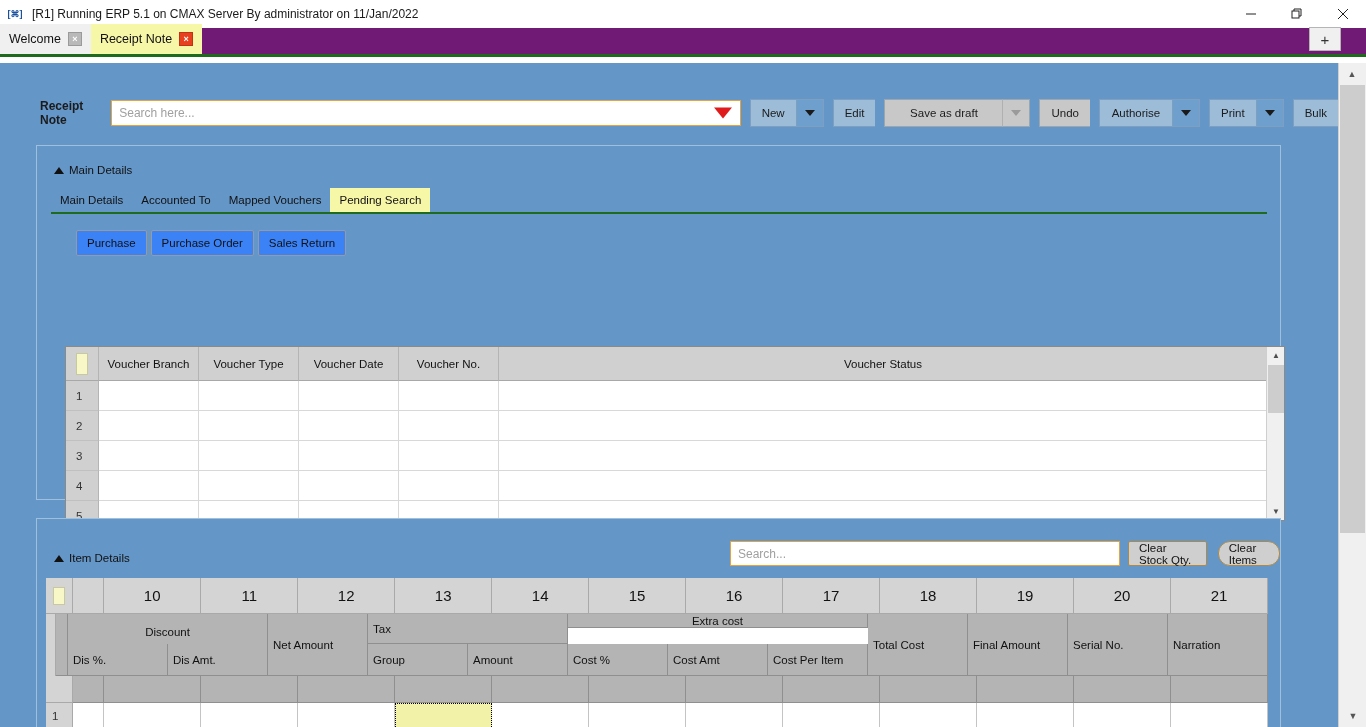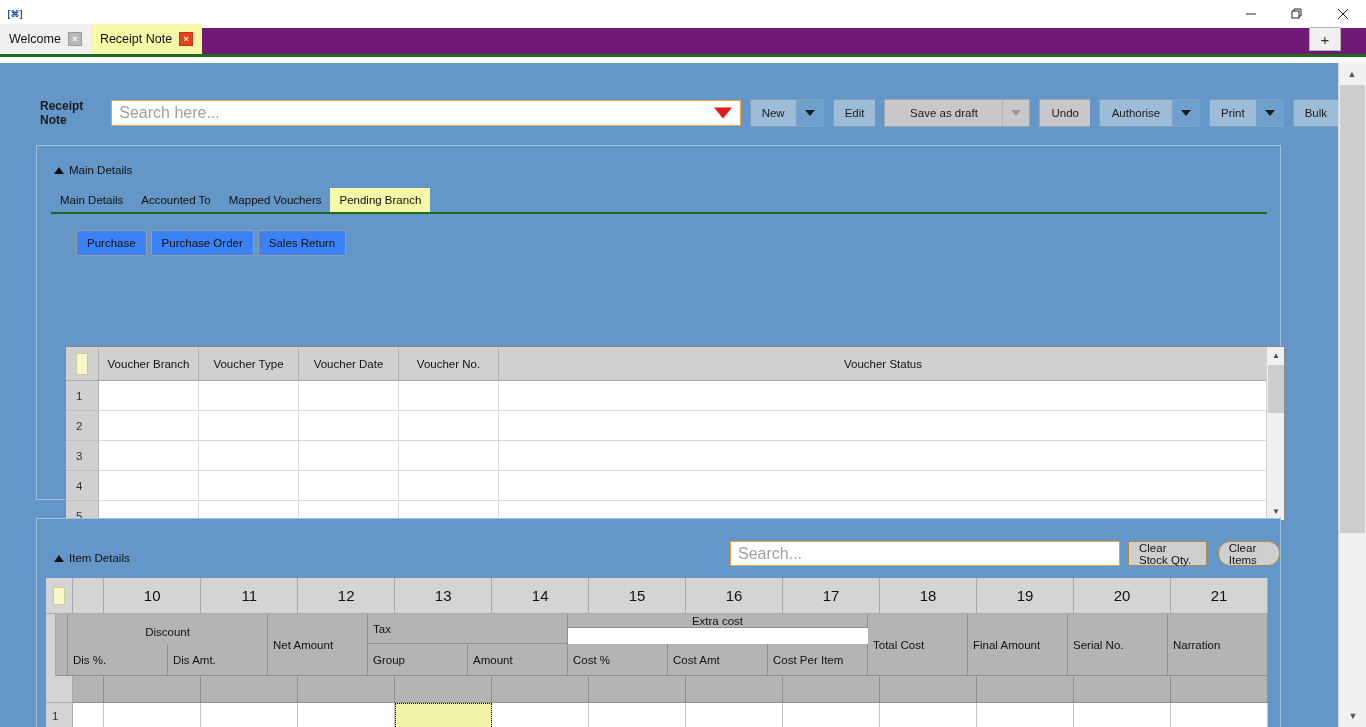--- a/index.html
+++ b/index.html
@@ -91,21 +91,21 @@
     margin-left: 40px; width: 62px;
   }
   .search-wrap {
     position: relative; margin-left: 13px;
     width: 670px; height: 26px;
     background: #fff; border: 1px solid #e8a33d;
     display: flex; align-items: center;
   }
   .search-wrap input {
     border: 0; outline: 0; height: 22px; width: 620px;
-    margin-left: 7px; font-size: 16px;
+    margin-left: 7px; font-size: 12px;
     font-family: "Liberation Sans", sans-serif; color: #333;
   }
   .search-wrap input::placeholder { color: #a0a0a0; }
   .red-caret {
     position: absolute; right: 8px; top: 50%;
     transform: translateY(-50%);
     width: 0; height: 0;
     border-left: 9px solid transparent;
     border-right: 9px solid transparent;
     border-top: 11px solid #e01b1b;
@@ -265,20 +265,21 @@
     position: absolute; left: 1px; top: 22px;
     width: 25px; height: 448px; background: #cdcdcd;
   }
   .main-vsb-arrow.bot { position: absolute; bottom: 0; left: 1px; }
 </style>
 </head>
 <body>
 
 <div class="titlebar">
   <div class="app-glyph">[⌘]</div>
+  <div class="title-text">[R1] Running ERP 5.1 on CMAX Server By administrator on 11/Jan/2022</div>
   <div class="win-controls">
     <div class="win-btn">
       <svg width="12" height="12" viewBox="0 0 12 12">
           <line x1="1" y1="6" x2="11" y2="6" stroke="#222" stroke-width="1"></line>
         </svg>
     </div>
     <div class="win-btn">
       <svg width="12" height="12" viewBox="0 0 12 12">
         <rect x="1" y="3" width="7" height="7" fill="none" stroke="#222" stroke-width="1"></rect>
         <polyline points="3,3 3,1 10,1 10,8 8,8" fill="none" stroke="#222" stroke-width="1"></polyline>
@@ -361,21 +362,21 @@
 
       <div class="panel-title" style="position:absolute; top:18px; left:17px;">
         <span class="tri-up"></span>
         <span>Main Details</span>
       </div>
 
       <div class="sec-tabs" style="position:absolute; top:42px; left:14px; width:1216px;">
         <div class="sec-tab">Main Details</div>
         <div class="sec-tab">Accounted To</div>
         <div class="sec-tab">Mapped Vouchers</div>
-        <div class="sec-tab active">Pending Branch</div>
+        <div class="sec-tab active">Pending Search</div>
       </div>
 
       <div style="position:absolute; top:84px; left:39px; display:flex; gap:4px;">
         <div class="filter-btn">Purchase</div>
         <div class="filter-btn">Purchase Order</div>
         <div class="filter-btn">Sales Return</div>
       </div>
 
       <div class="grid" style="position:absolute; top:200px; left:28px; width:1220px; height:175px;">
 

